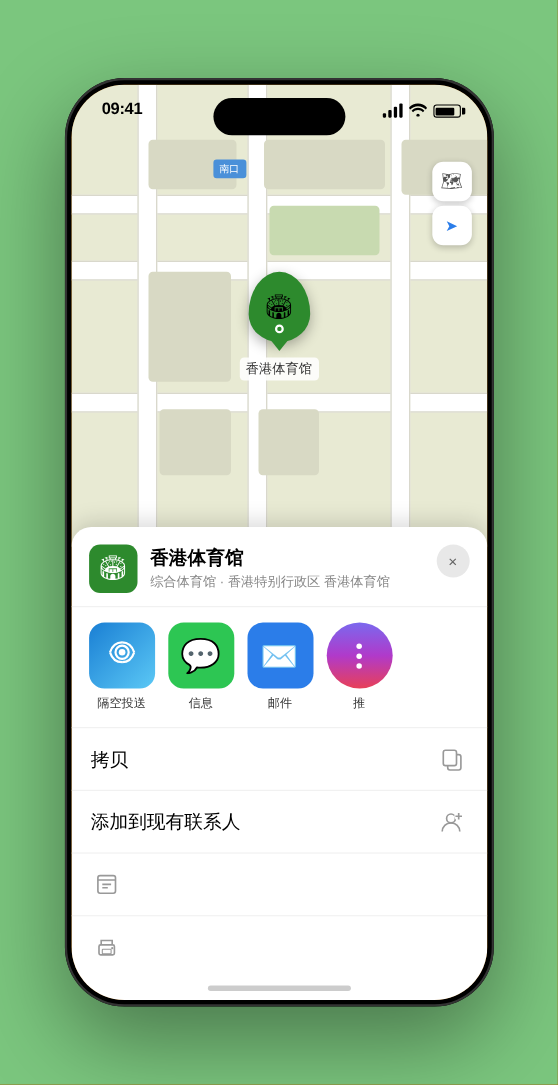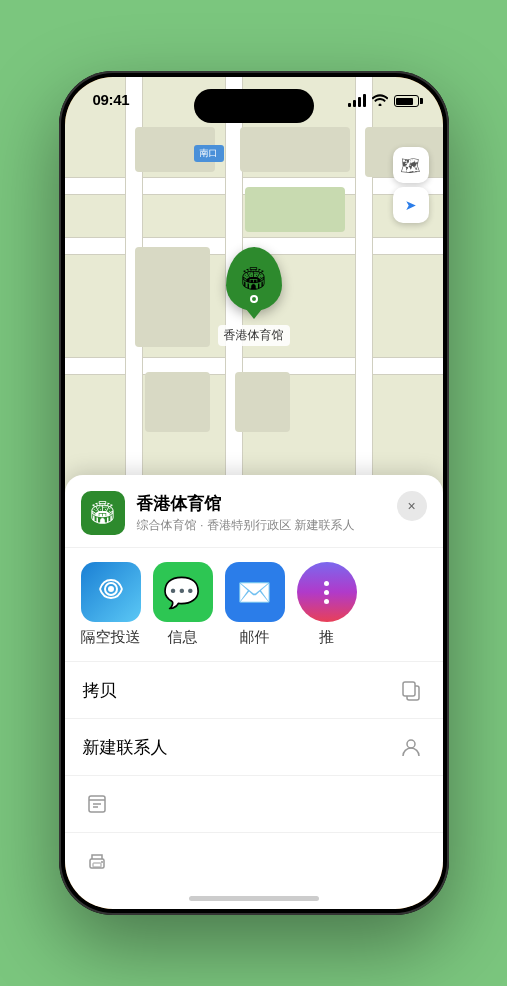--- a/index.html
+++ b/index.html
@@ -322,21 +322,21 @@
     }
     .notes-line {
       height: 3px;
       background: rgba(0,0,0,0.3);
       border-radius: 2px;
     }
     .notes-line:first-child { width: 36px; }
     .notes-line:nth-child(2) { width: 28px; }
     .notes-line:nth-child(3) { width: 32px; }
     .share-label {
-      font-size: 15px;
+      font-size: 11px;
       color: #333;
       text-align: center;
     }
     
     .more-circle {
       width: 60px;
       height: 60px;
       border-radius: 50%;
       background: linear-gradient(180deg, #7b68ee 0%, #b03aca 50%, #e84058 100%);
       display: flex;
@@ -455,21 +455,21 @@
     </div>
 
     <div class="bottom-sheet">
 
       <div class="venue-header">
         <div class="venue-icon">
           <span>🏟</span>
         </div>
         <div class="venue-info">
           <div class="venue-name">香港体育馆</div>
-          <div class="venue-subtitle">综合体育馆 · 香港特别行政区 新建联系人</div>
+          <div class="venue-subtitle">综合体育馆 · 香港特别行政区 香港体育馆</div>
         </div>
         <div class="close-btn">
           <span>×</span>
         </div>
       </div>
 
       <div class="share-row">
 
         <div class="share-item">
           <div class="share-icon-box airdrop">
@@ -518,30 +518,33 @@
       <div class="action-row">
         <span class="action-label">拷贝</span>
         <div class="action-icon">
           <svg width="22" height="22" viewBox="0 0 22 22" fill="none">
             <rect x="7" y="7" width="12" height="14" rx="2" stroke="#999" stroke-width="1.5"></rect>
             <rect x="3" y="3" width="12" height="14" rx="2" stroke="#999" stroke-width="1.5" fill="white"></rect>
           </svg>
         </div>
       </div>
 
+
       <div class="action-row">
-        <span class="action-label">新建联系人</span>
+        <span class="action-label">添加到现有联系人</span>
         <div class="action-icon">
           <svg width="22" height="22" viewBox="0 0 22 22" fill="none">
-            <circle cx="11" cy="8" r="4" stroke="#999" stroke-width="1.5"></circle>
-            <path d="M3 20c0-4.4 3.6-8 8-8s8 3.6 8 8" stroke="#999" stroke-width="1.5"></path>
+            <circle cx="10" cy="8" r="4" stroke="#999" stroke-width="1.5"></circle>
+            <path d="M2 20c0-4.4 3.6-8 8-8s8 3.6 8 8" stroke="#999" stroke-width="1.5"></path>
+            <circle cx="17" cy="6" r="4" fill="white"></circle>
+            <line x1="17" y1="3" x2="17" y2="9" stroke="#999" stroke-width="1.5"></line>
+            <line x1="14" y1="6" x2="20" y2="6" stroke="#999" stroke-width="1.5"></line>
           </svg>
         </div>
       </div>
-
 
       <div class="action-row">
         <div class="action-icon">
           <svg width="22" height="22" viewBox="0 0 22 22" fill="none">
             <rect x="3" y="3" width="16" height="16" rx="2" stroke="#999" stroke-width="1.5"></rect>
             <path d="M3 7h16" stroke="#999" stroke-width="1.5"></path>
             <path d="M7 11h8M7 14h5" stroke="#999" stroke-width="1.5"></path>
           </svg>
         </div>
       </div>

